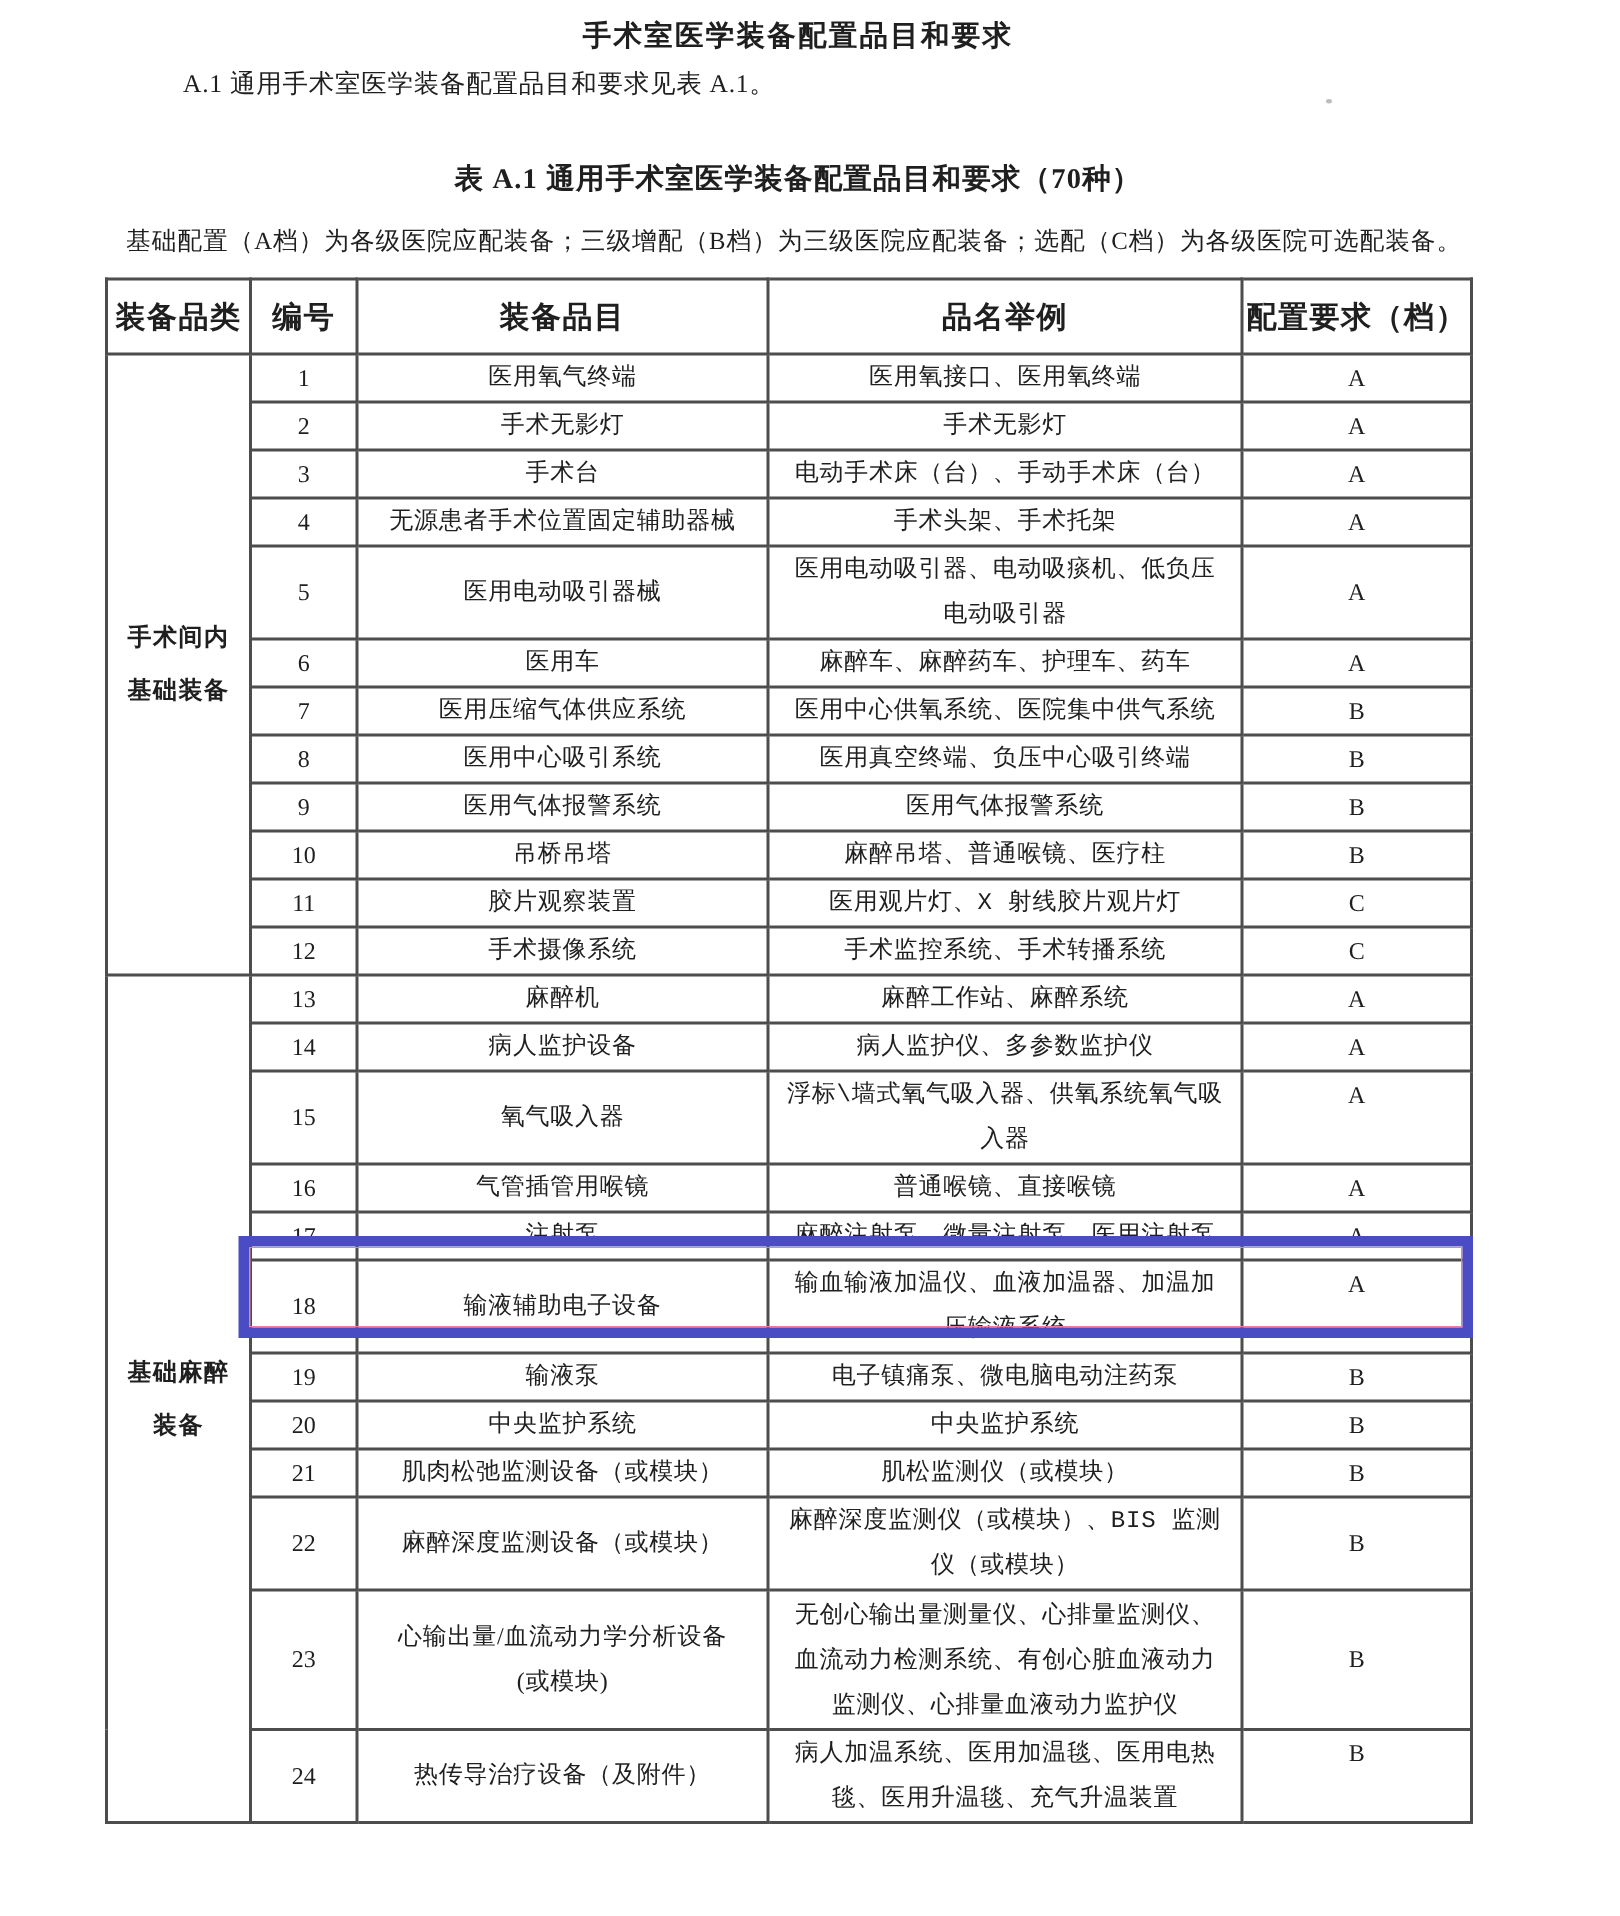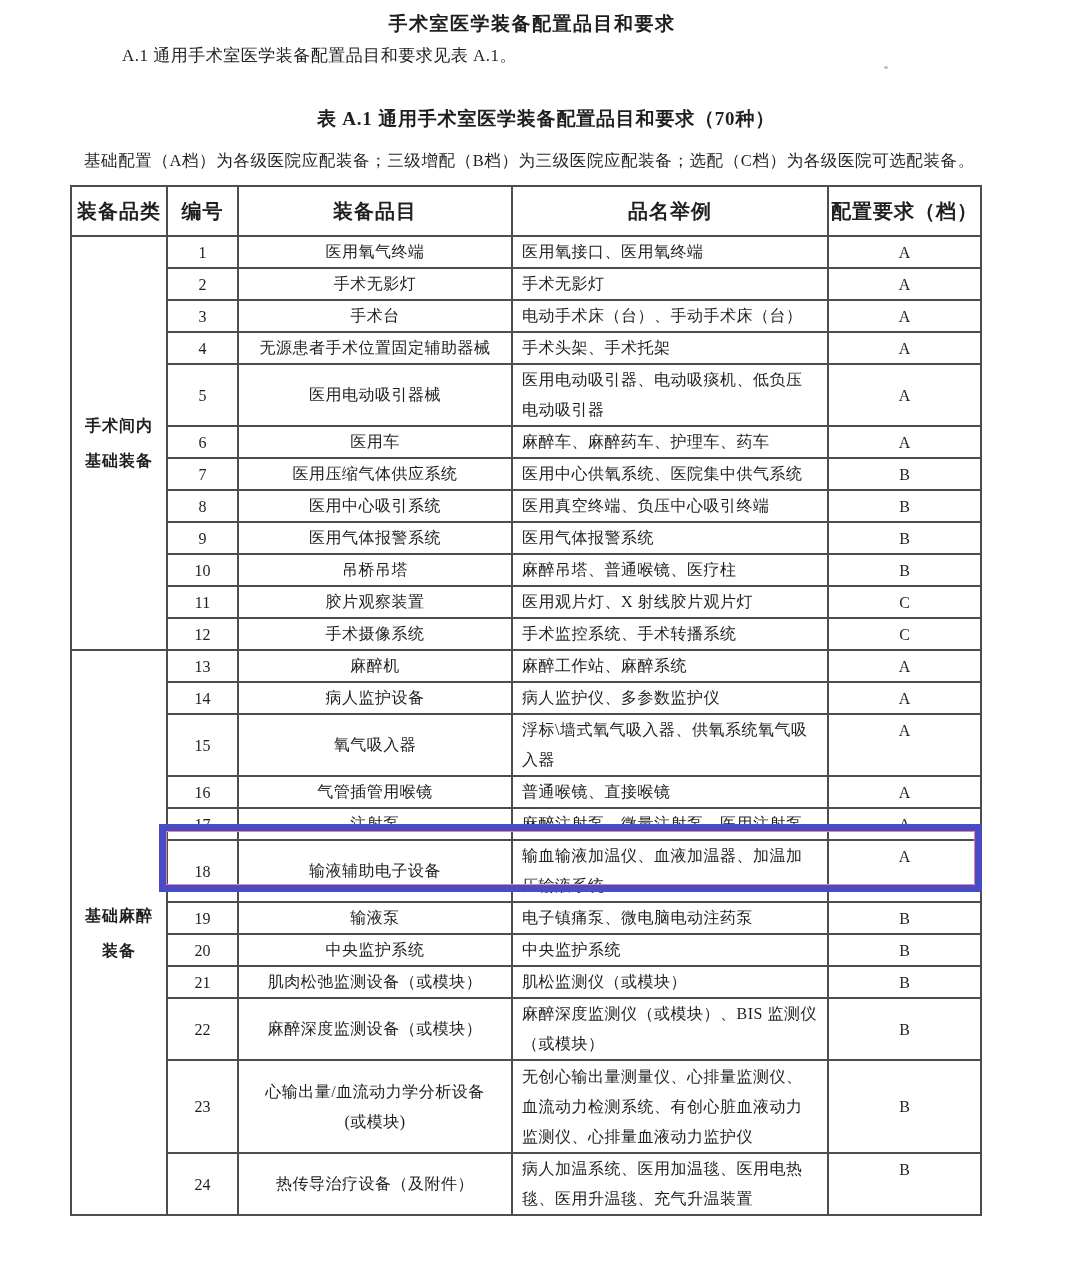--- a/index.html
+++ b/index.html
@@ -14,21 +14,21 @@
   .doc-title{
     position:absolute;top:11px;left:0;width:100%;
     text-align:center;font-weight:bold;font-size:19px;letter-spacing:1.5px;
   }
   .a1-line{
     position:absolute;top:44px;left:122px;
     font-size:17px;letter-spacing:0.5px;
   }
   .table-caption{
     position:absolute;top:106px;left:0;width:100%;
-    text-align:center;font-weight:bold;font-size:19px;letter-spacing:0.8px;padding-left:14px;
+    text-align:center;font-weight:bold;font-size:19px;letter-spacing:0.8px;
   }
   .note-line{
     position:absolute;top:150px;left:84px;
     font-size:16.5px;letter-spacing:0.6px;
   }
   table.equip{
     position:absolute;top:185px;left:70px;
     width:910px;border-collapse:collapse;table-layout:fixed;
     font-size:16px;
   }
@@ -48,22 +48,22 @@
     padding:0;
   }
   td.no{
     text-align:center;padding:0;line-height:29px;
   }
   td.item{
     text-align:center;padding:0 10px;white-space:pre-line;
     line-height:30px;letter-spacing:0.5px;
   }
   td.examples{
-    text-align:left;padding:0 9px;
-    line-height:30px;letter-spacing:0.5px;
+    text-align:center;padding:0 9px;
+    line-height:30px;letter-spacing:0.5px;font-family:Liberation Mono, monospace;
   }
   td.grade{
     text-align:center;padding:0;line-height:29px;
   }
   td.grade.align-top{
     vertical-align:top;padding-top:1px;
   }
   tr.h1{height:31px;}
   tr.h2{height:62px;}
   tr.h3{height:93px;}

